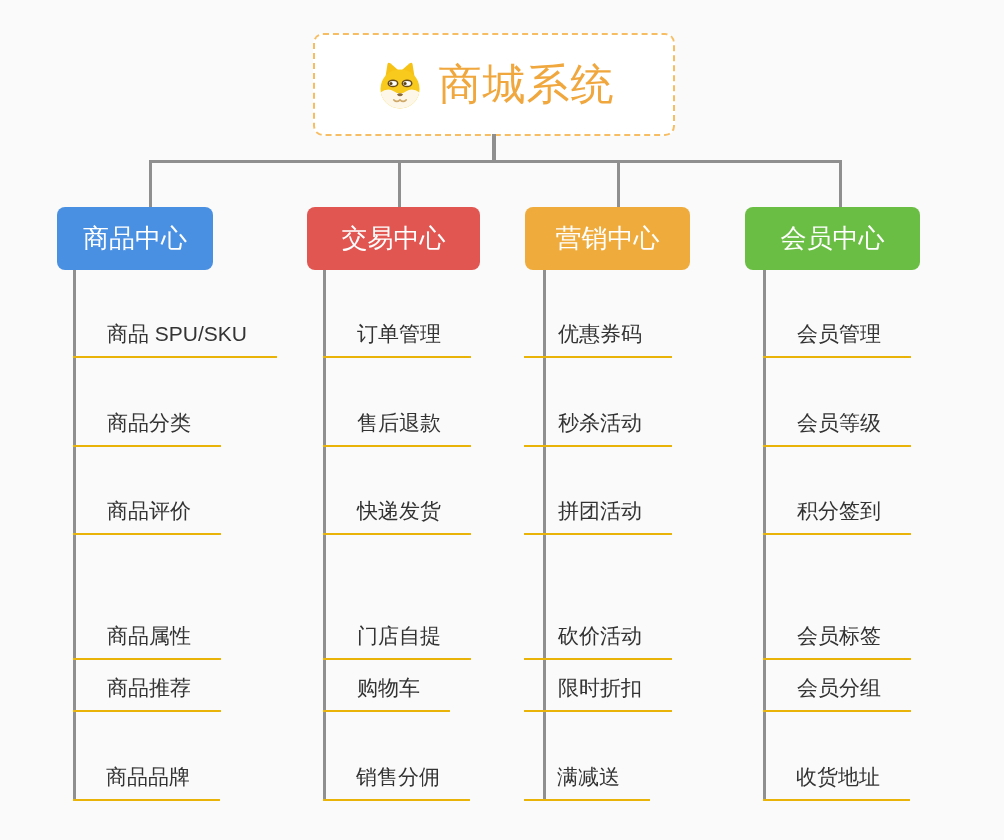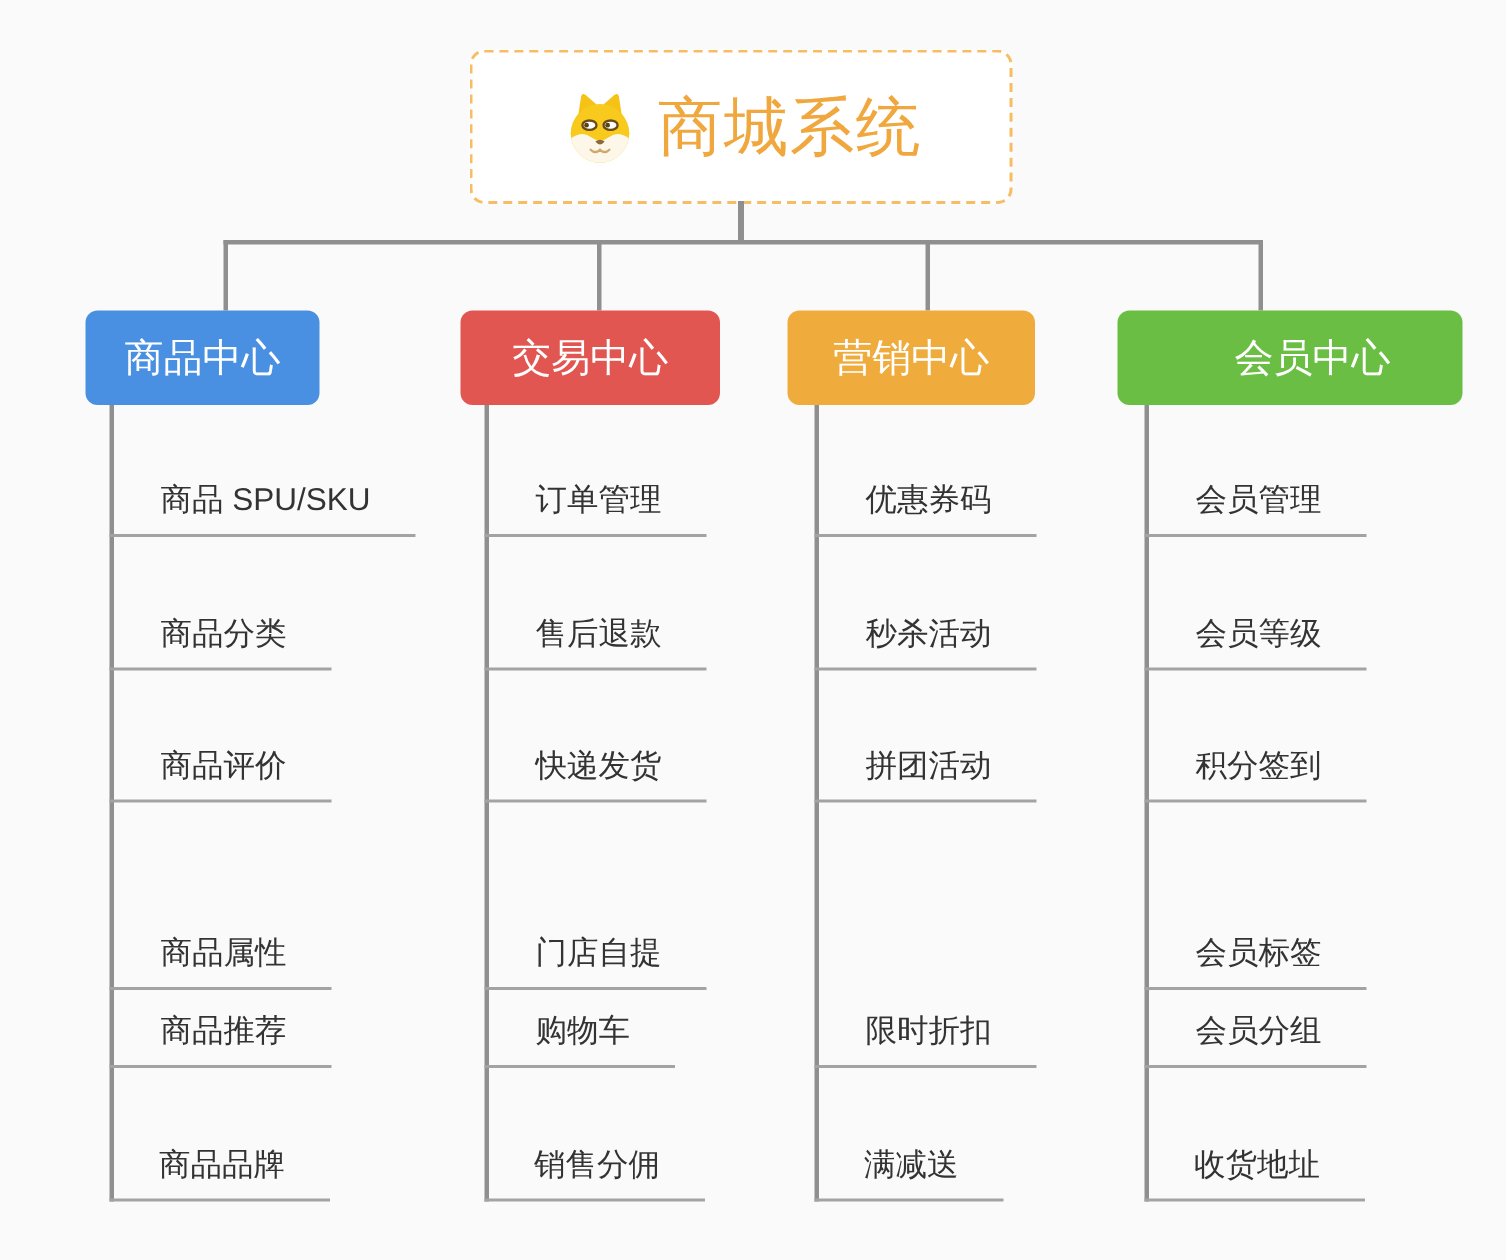--- a/index.html
+++ b/index.html
@@ -47,42 +47,42 @@
     position: absolute; top: 207px; height: 63px;
     border-radius: 8px;
     color: #ffffff; font-size: 26px;
     display: flex; align-items: center; justify-content: center;
     white-space: nowrap;
     cursor: pointer;
   }
   #b1 { left: 57px;  width: 156px; }
   #b2 { left: 307px; width: 173px; }
   #b3 { left: 525px; width: 165px; }
-  #b4 { left: 745px; width: 200px; padding-left: 30px; }
+  #b4 { left: 745px; width: 175px; }
 
   
   .trunk { position: absolute; top: 270px; width: 3px; height: 531px; background: #8f8f8f; }
   #t1 { left: 73px; }
   #t2 { left: 323px; }
   #t3 { left: 543px; }
   #t4 { left: 763px; }
 
   
   .leaf {
     position: absolute;
     white-space: nowrap;
     font-size: 21px; line-height: 26px;
     color: #333333;
     padding: 0 30px 9px 34px;
-    border-bottom: 2px solid #a3a3a3;
+    border-bottom: 2px solid #eab308;
     cursor: pointer;
   }
   .c1 { left: 73px; }
   .c2 { left: 323px; }
-  .c3 { left: 543px; }
+  .c3 { left: 524px; }
   .c4 { left: 763px; }
   .r1 { top: 321px; }
   .r2 { top: 410px; }
   .r3 { top: 498px; }
   .r4 { top: 587px; margin-top: 36px; }
   .r5 { top: 675px; }
   .r6 { top: 764px; padding-left: 33px; }
 </style>
 </head>
 <body>
@@ -147,20 +147,21 @@
   <div class="leaf c2 r1">订单管理</div>
   <div class="leaf c2 r2">售后退款</div>
   <div class="leaf c2 r3">快递发货</div>
   <div class="leaf c2 r4">门店自提</div>
   <div class="leaf c2 r5">购物车</div>
   <div class="leaf c2 r6">销售分佣</div>
 
   <div class="leaf c3 r1">优惠券码</div>
   <div class="leaf c3 r2">秒杀活动</div>
   <div class="leaf c3 r3">拼团活动</div>
+  <div class="leaf c3 r4">砍价活动</div>
   <div class="leaf c3 r5">限时折扣</div>
   <div class="leaf c3 r6">满减送</div>
 
   <div class="leaf c4 r1">会员管理</div>
   <div class="leaf c4 r2">会员等级</div>
   <div class="leaf c4 r3">积分签到</div>
   <div class="leaf c4 r4">会员标签</div>
   <div class="leaf c4 r5">会员分组</div>
   <div class="leaf c4 r6">收货地址</div>
 

